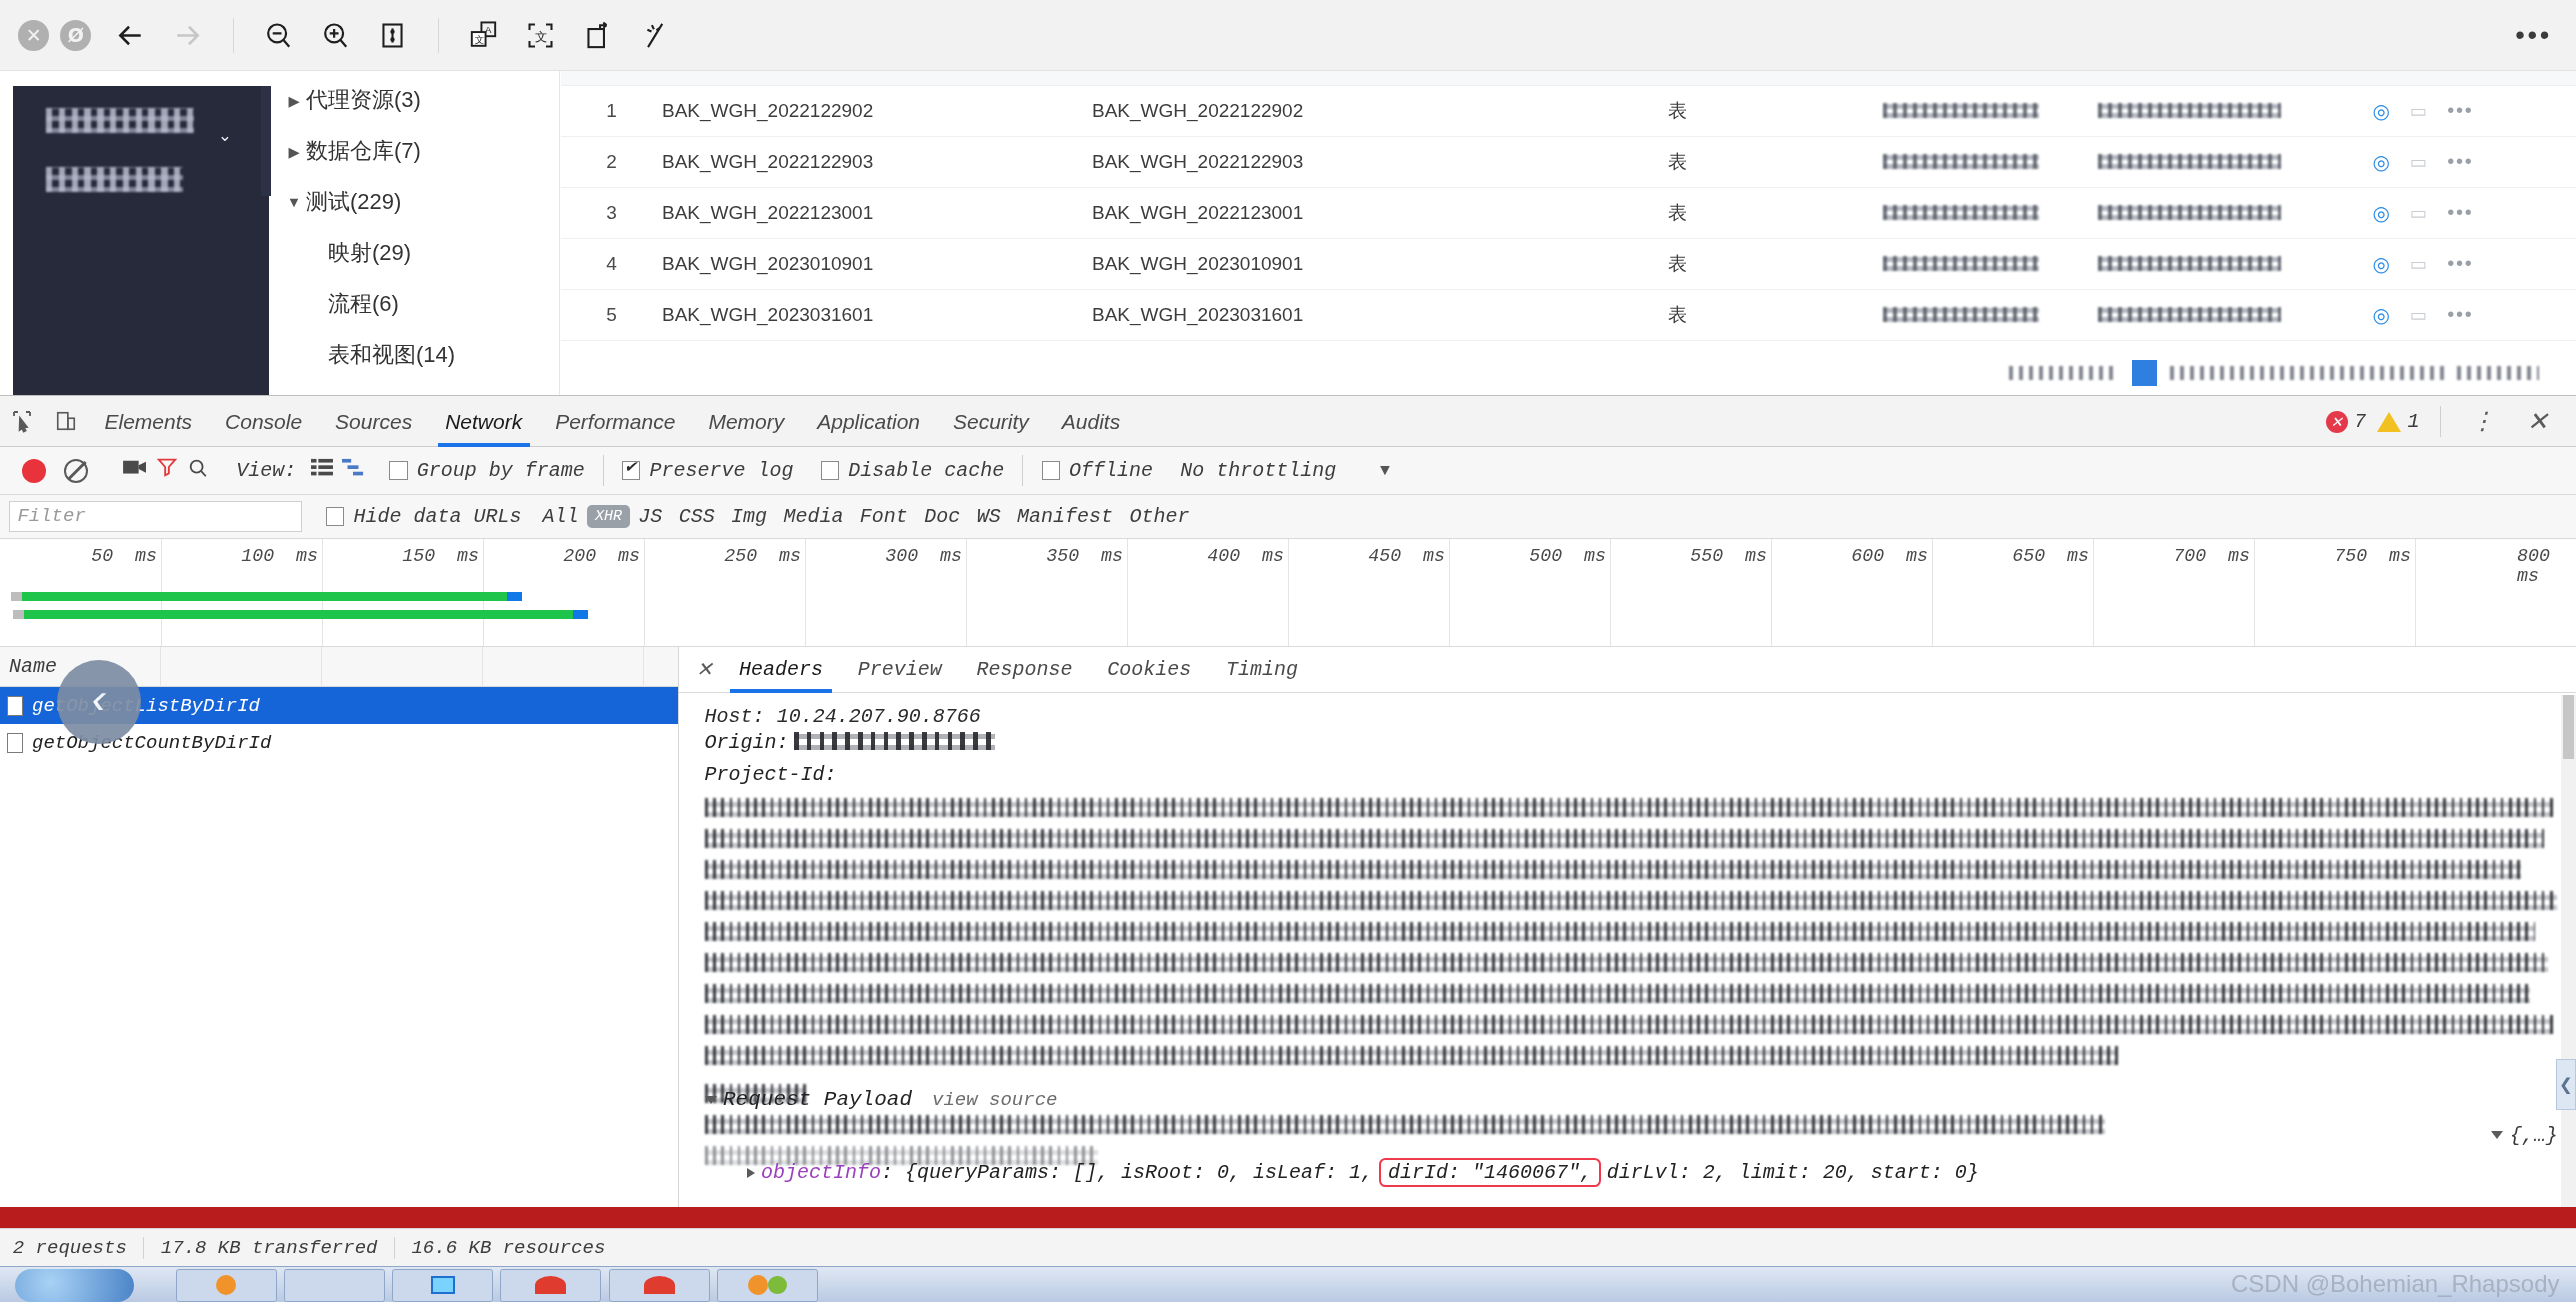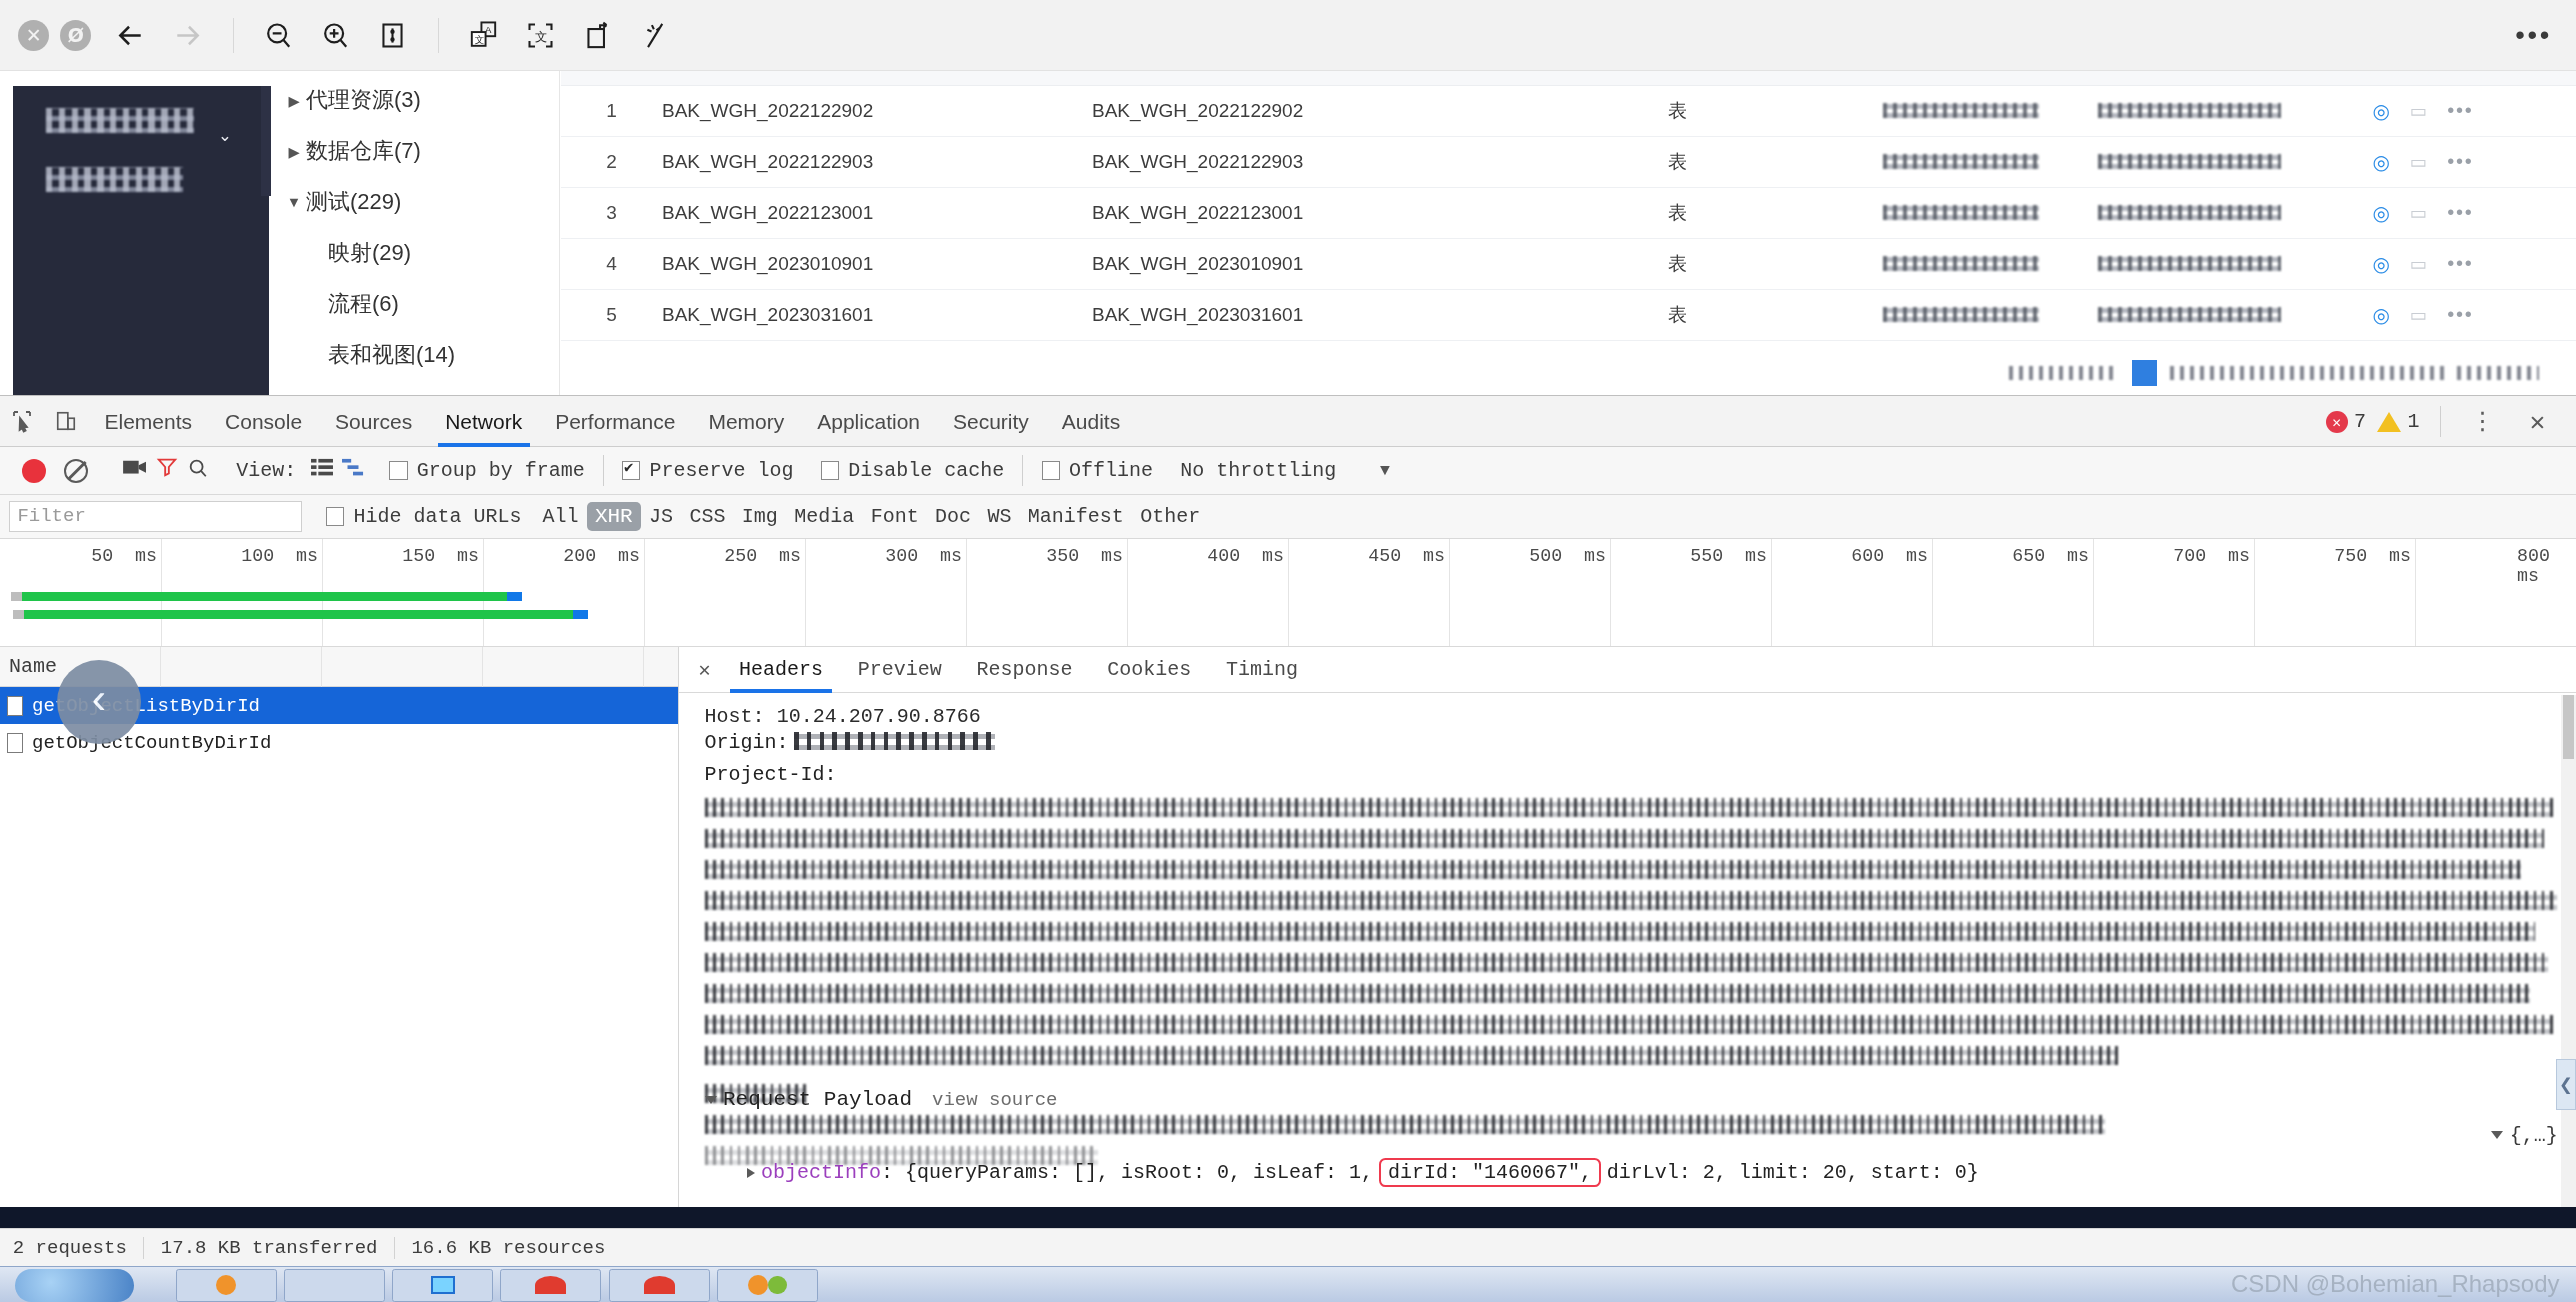--- a/index.html
+++ b/index.html
@@ -116,22 +116,23 @@
     display: block; height: 14.6px; width: 110px;
     background-image:
       repeating-linear-gradient(90deg, rgba(90,95,108,.75) 0 3.7px, rgba(255,255,255,0) 3.7px 10px);
     filter: blur(0.8px);
   }
   .pg-cur { background: #2f7fe0; width: 25.6px; height: 25.6px; }
 
   
   .devtools {
     position: absolute; left: 0; top: 395px; width: 2576px; height: 871px;
-    background: #0f172a; border-top: 0.9px solid #bfbfbf;
+    background: #b91c1c; border-top: 0.9px solid #bfbfbf;
     font-family: "Liberation Mono", monospace;
+    font-style: italic;
   }
   .dt-tabbar {
     height: 51px; background: #f3f3f3; border-bottom: 0.9px solid #cdcdcd;
     display: flex; align-items: center; position: relative;
   }
   .dt-icnbtn { width: 44px; height: 51px; display: flex; align-items: center; justify-content: center; color: #5a5a5a; }
   .dt-tab {
     padding: 0 16.5px; height: 51px; line-height: 51px; font-size: 21px; color: #4a4a4a;
     font-family: "Liberation Sans", sans-serif; position: relative;
   }
@@ -167,21 +168,21 @@
     height: 44px; background: #f7f7f7; border-bottom: 0.9px solid #d9d9d9;
     display: flex; align-items: center; font-size: 20px; color: #3d3d3d;
   }
   .filter-input {
     width: 293px; height: 31px; margin-left: 9.1px; margin-right: 24px;
     background: #fff; border: 0.9px solid #cfcfcf; color: #9a9a9a;
     font-size: 19px; padding: 0 7.3px; line-height: 29px;
     font-family: "Liberation Mono", monospace;
   }
   .ftag { padding: 0 8.2px; color: #3d3d3d; }
-  .ftag.active { background: #9aa0a7; color: #fff; border-radius: 5px; padding: 2.7px 8.2px; font-size: 21px; }
+  .ftag.active { background: #9aa0a7; color: #fff; border-radius: 5px; padding: 2.7px 8.2px; font-size: 15px; }
 
   .timeline {
     height: 108px; background: #fff; border-bottom: 0.9px solid #d9d9d9; position: relative; overflow: hidden;
   }
   .tl-tick { position: absolute; top: 0; bottom: 0; width: 0.9px; background: #e4e4e4; }
   .tl-lbl { position: absolute; top: 7.3px; font-size: 18.3px; color: #4a4a4a; transform: translateX(-100%); }
   .tl-bar { position: absolute; height: 9.1px; background: #1fc44a; }
   .tl-bar .tail { position: absolute; right: -14.6px; top: 0; width: 14.6px; height: 9.1px; background: #1178e8; }
   .tl-bar .head { position: absolute; left: -11px; top: 0; width: 11px; height: 9.1px; background: #bdbdbd; }
 

